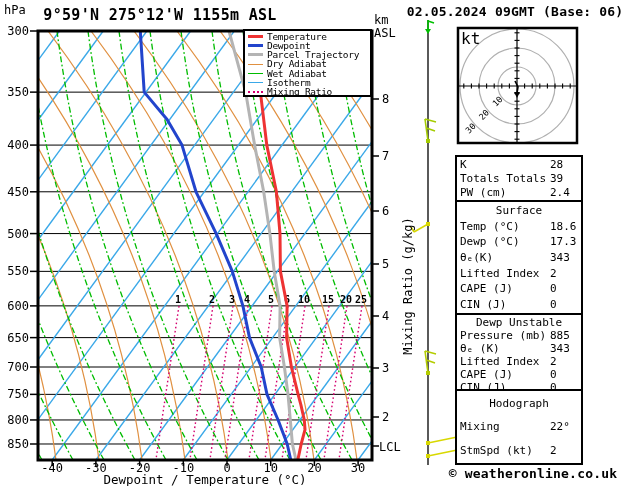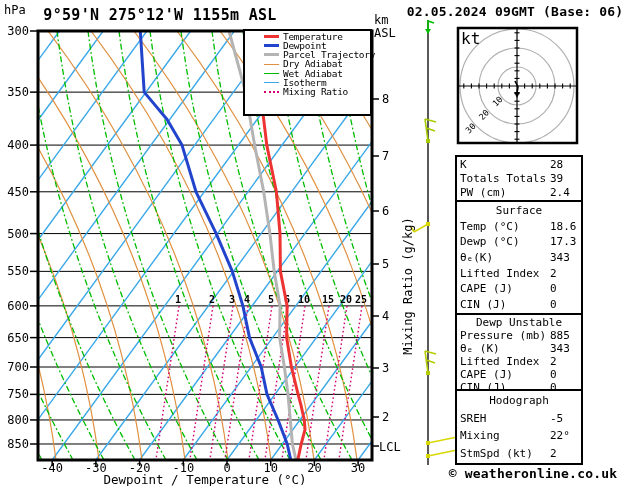--- a/index.html
+++ b/index.html
@@ -12,22 +12,22 @@
   #station-title{left:40px;top:6px;width:240px;text-align:center;font-size:15px;letter-spacing:.3px;}
   #date-title{left:404px;top:4px;width:222px;text-align:center;font-size:13px;letter-spacing:.2px;}
   #hpa-label{left:4px;top:3px;font-size:12px;}
   #km-asl-label{left:374px;top:2px;font-size:12px;line-height:13px;margin-top:12px;}
   #x-axis-title{left:38px;top:472px;width:334px;text-align:center;font-size:12.5px;}
   #mixing-axis-label{left:326px;top:279px;width:164px;height:14px;text-align:center;font-size:12px;
      transform:rotate(-90deg);transform-origin:center;}
   #kt-label{left:461px;top:29px;font-size:16px;}
   #lcl-label{left:379px;top:440px;font-size:12px;}
   #footer{left:440px;top:466px;width:186px;text-align:center;font-size:13px;letter-spacing:.2px;}
-  #legend{left:243px;top:29px;width:129px;height:87px;background:#fff;border:2px solid #000;
-          box-sizing:border-box;padding:1px 0 0 19px;}
+  #legend{left:243px;top:29px;width:129px;height:68px;background:#fff;border:2px solid #000;
+          box-sizing:border-box;padding:1px 0 0 3px;}
   .legend-row{display:flex;align-items:center;height:9.2px;line-height:1;}
   .legend-swatch{width:15px;flex:0 0 15px;margin-right:4px;}
   .legend-label{font-size:9.5px;letter-spacing:-.3px;}
   .info-box{position:absolute;left:455px;width:128px;background:#fff;border:2px solid #000;
             box-sizing:border-box;display:flex;flex-direction:column;justify-content:space-around;
             padding:1px 3px;font-size:11px;}
   .info-title{text-align:center;}
   .info-row{position:relative;height:13px;line-height:13px;}
   .info-value{position:absolute;left:90px;top:0;}
 </style>
@@ -347,20 +347,19 @@
       <div class="info-box" style="top: 313px; height: 78px;">
         <div class="info-title">Dewp Unstable</div>
         <div class="info-row"><span>Pressure (mb)</span><span class="info-value">885</span></div>
         <div class="info-row"><span>θₑ (K)</span><span class="info-value">343</span></div>
         <div class="info-row"><span>Lifted Index</span><span class="info-value">2</span></div>
         <div class="info-row"><span>CAPE (J)</span><span class="info-value">0</span></div>
         <div class="info-row"><span>CIN (J)</span><span class="info-value">0</span></div>
       </div>
       <div class="info-box" style="top: 389px; height: 76px;">
         <div class="info-title">Hodograph</div>
-        <div class="info-row"><span>SREH</span><span class="info-value">-5</span></div>
         <div class="info-row"><span>Mixing</span><span class="info-value">22°</span></div>
         <div class="info-row"><span>StmSpd (kt)</span><span class="info-value">2</span></div>
       </div>
     </div>
 
   <div class="abs bold" id="footer">© weatheronline.co.uk</div>
 </div>
 
 </body></html>

